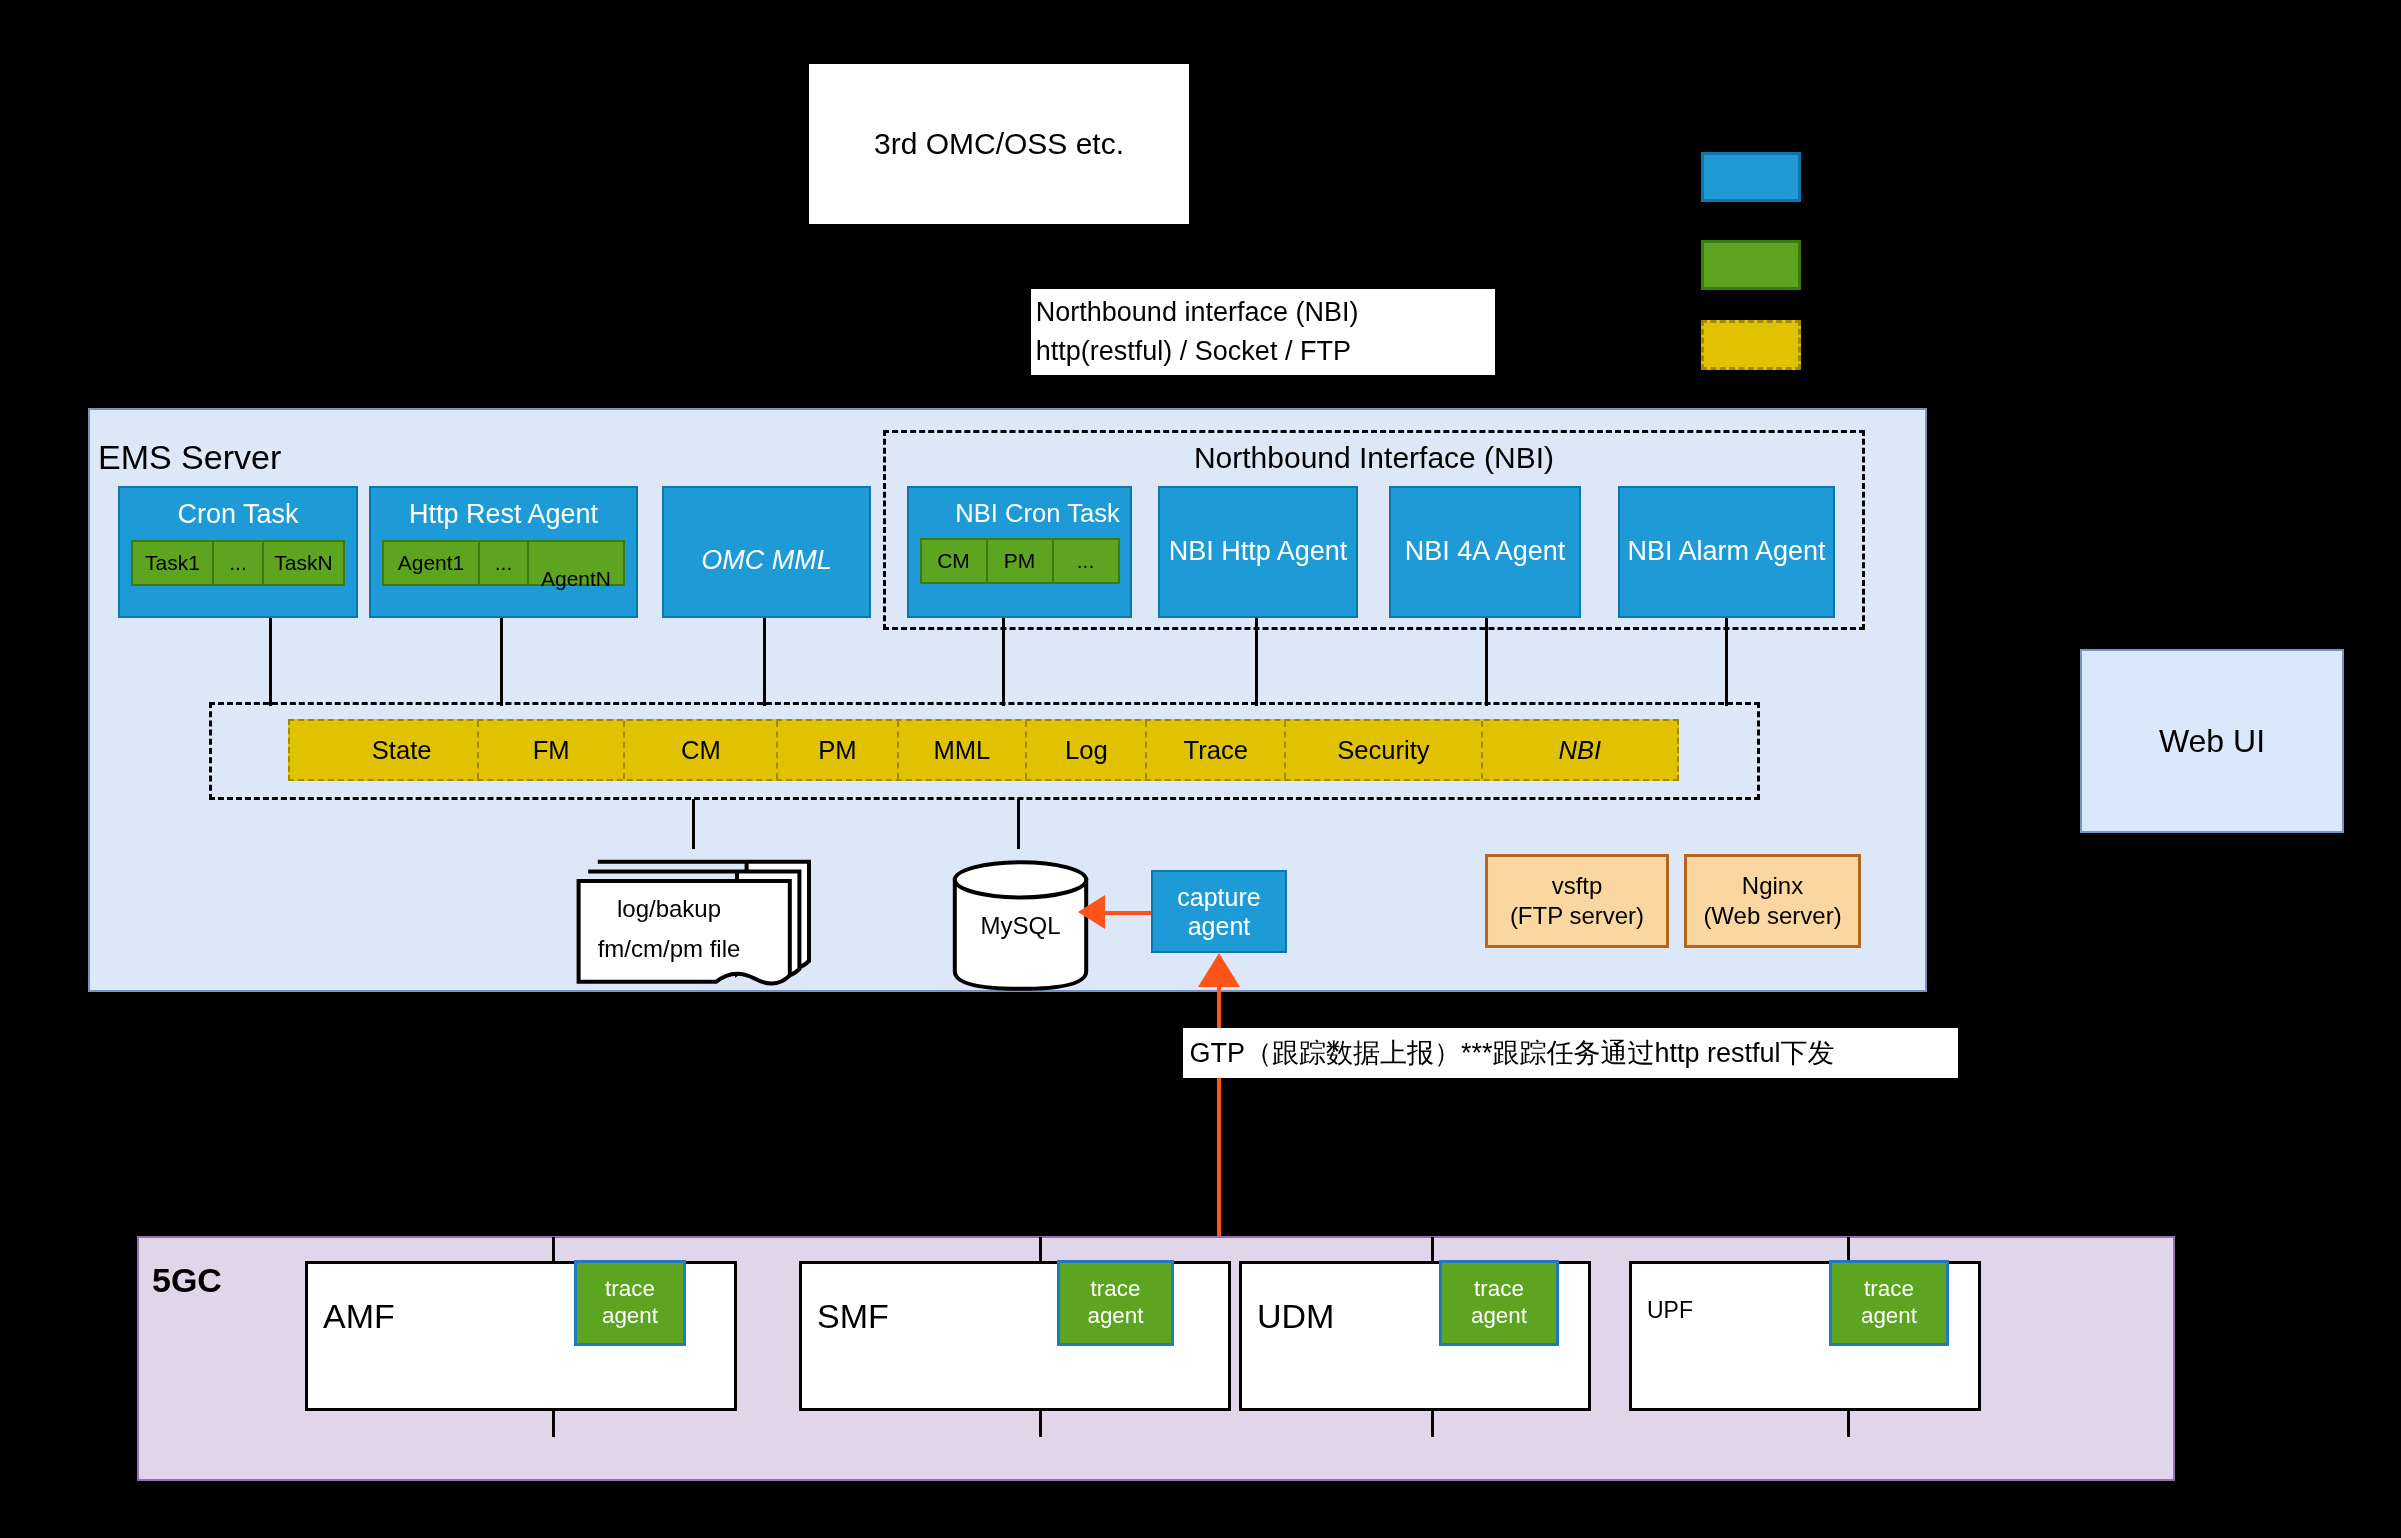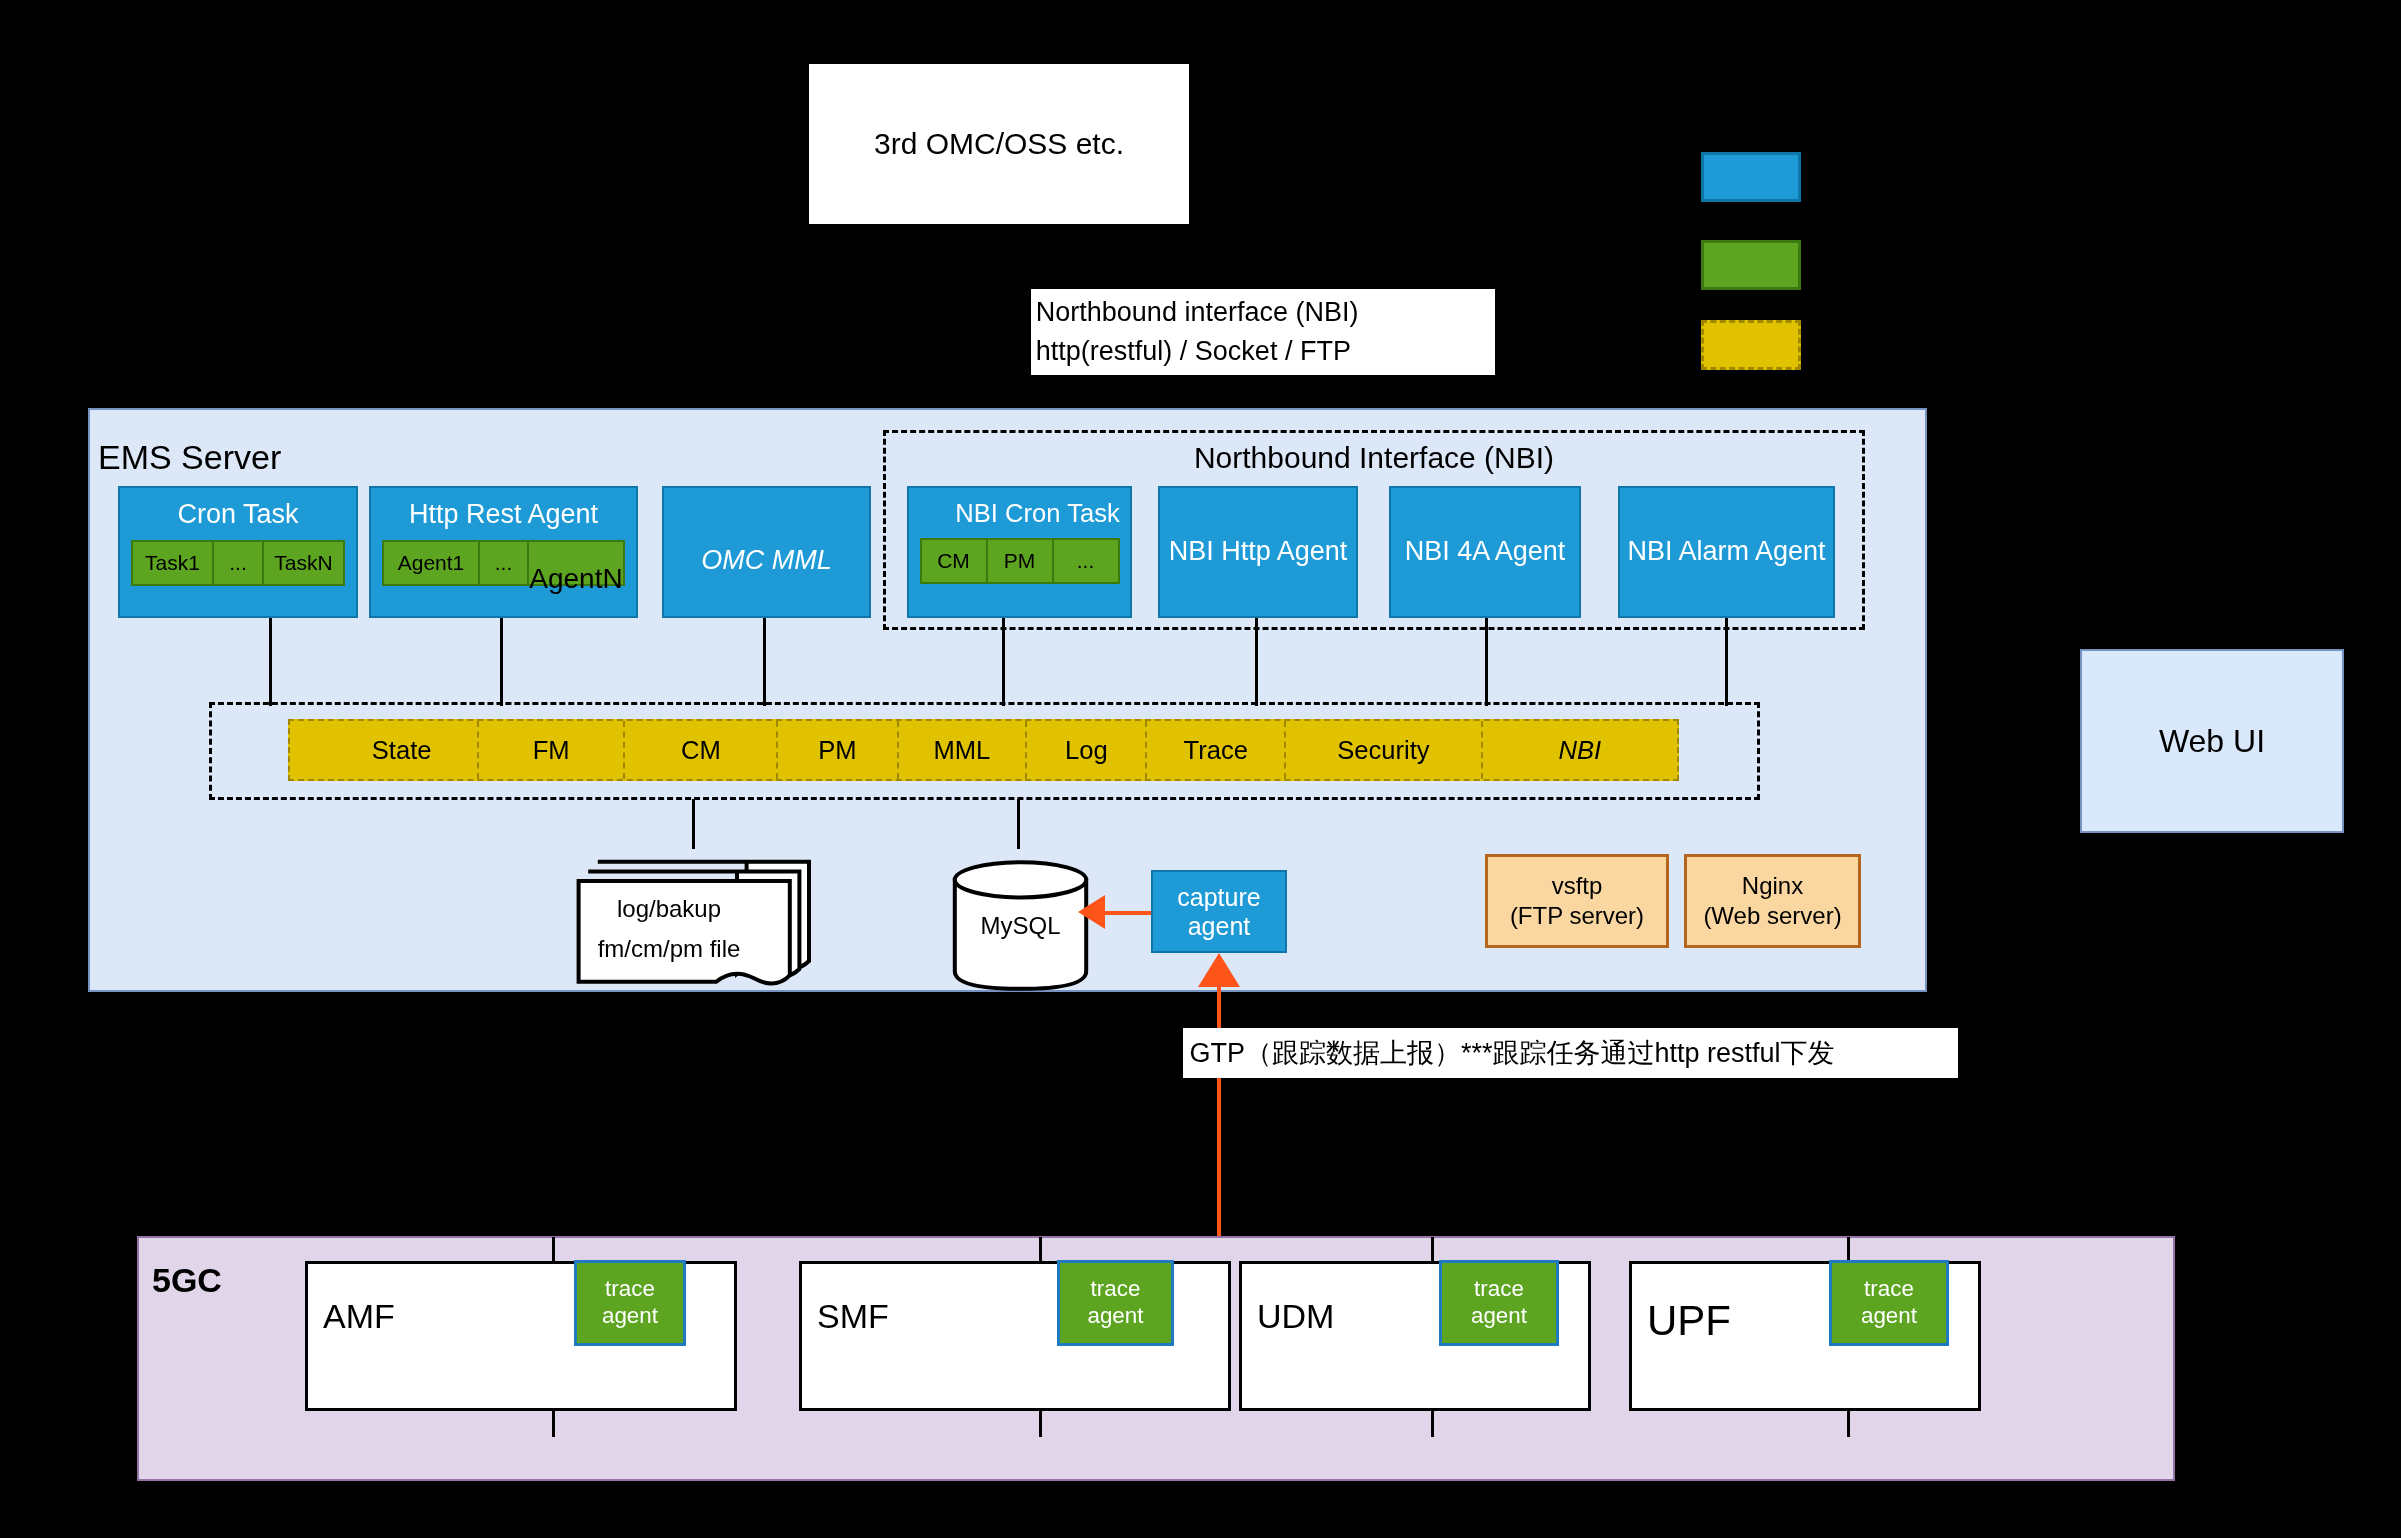--- a/index.html
+++ b/index.html
@@ -107,21 +107,21 @@
     <div class="greencell" style="flex:0.7;font-size:21px;">...</div>
     <div class="greencell" style="flex:1.15;font-size:21px;">TaskN</div>
   </div>
 </div>
 
 <div class="abs blue" style="left:369px;top:486px;width:269px;height:132px;">
   <div class="ttl" style="font-size:27px;margin-top:11.2px;">Http Rest Agent</div>
   <div class="greenrow" style="margin-top:9.6px;width:243px;height:46px;">
     <div class="greencell" style="flex:1.2;font-size:21px;">Agent1</div>
     <div class="greencell" style="flex:0.6;font-size:21px;">...</div>
-    <div class="greencell" style="flex:1.2;font-size:28px;margin-top:32px;">AgentN</div>
+    <div class="greencell" style="flex:1.2;font-size:21px;margin-top:32px;">AgentN</div>
   </div>
 </div>
 
 <div class="abs blue" style="left:662px;top:486px;width:209px;height:132px;justify-content:center;font-style:italic;">
   <div class="ttl" style="font-size:27px;margin-top:17.6px;">OMC MML</div>
 </div>
 
 <div class="abs blue" style="left:907px;top:486px;width:225px;height:132px;">
   <div class="ttl" style="font-size:25.6px;margin-top:11.2px;padding-left:36px;">NBI Cron Task</div>
   <div class="greenrow" style="margin-top:9.6px;width:200px;height:46px;">
@@ -247,18 +247,18 @@
 </div>
 
 <div class="abs nfbox" style="left:1239px;top:1261px;width:352px;height:150px;"></div>
 <div class="abs" style="left:1257px;top:1297px;font-size:34px;color:#000;">UDM</div>
 <div class="abs traceagent" style="left:1439px;top:1260px;width:120px;height:86px;font-size:22.4px;">
   <span>trace</span>
   <span>agent</span>
 </div>
 
 <div class="abs nfbox" style="left:1629px;top:1261px;width:352px;height:150px;"></div>
-<div class="abs" style="left:1647px;top:1297px;font-size:42px;color:#000;">UPF</div>
+<div class="abs" style="left:1647px;top:1297px;font-size:23px;color:#000;">UPF</div>
 <div class="abs traceagent" style="left:1829px;top:1260px;width:120px;height:86px;font-size:22.4px;">
   <span>trace</span>
   <span>agent</span>
 </div>
 
 
 </body></html>

